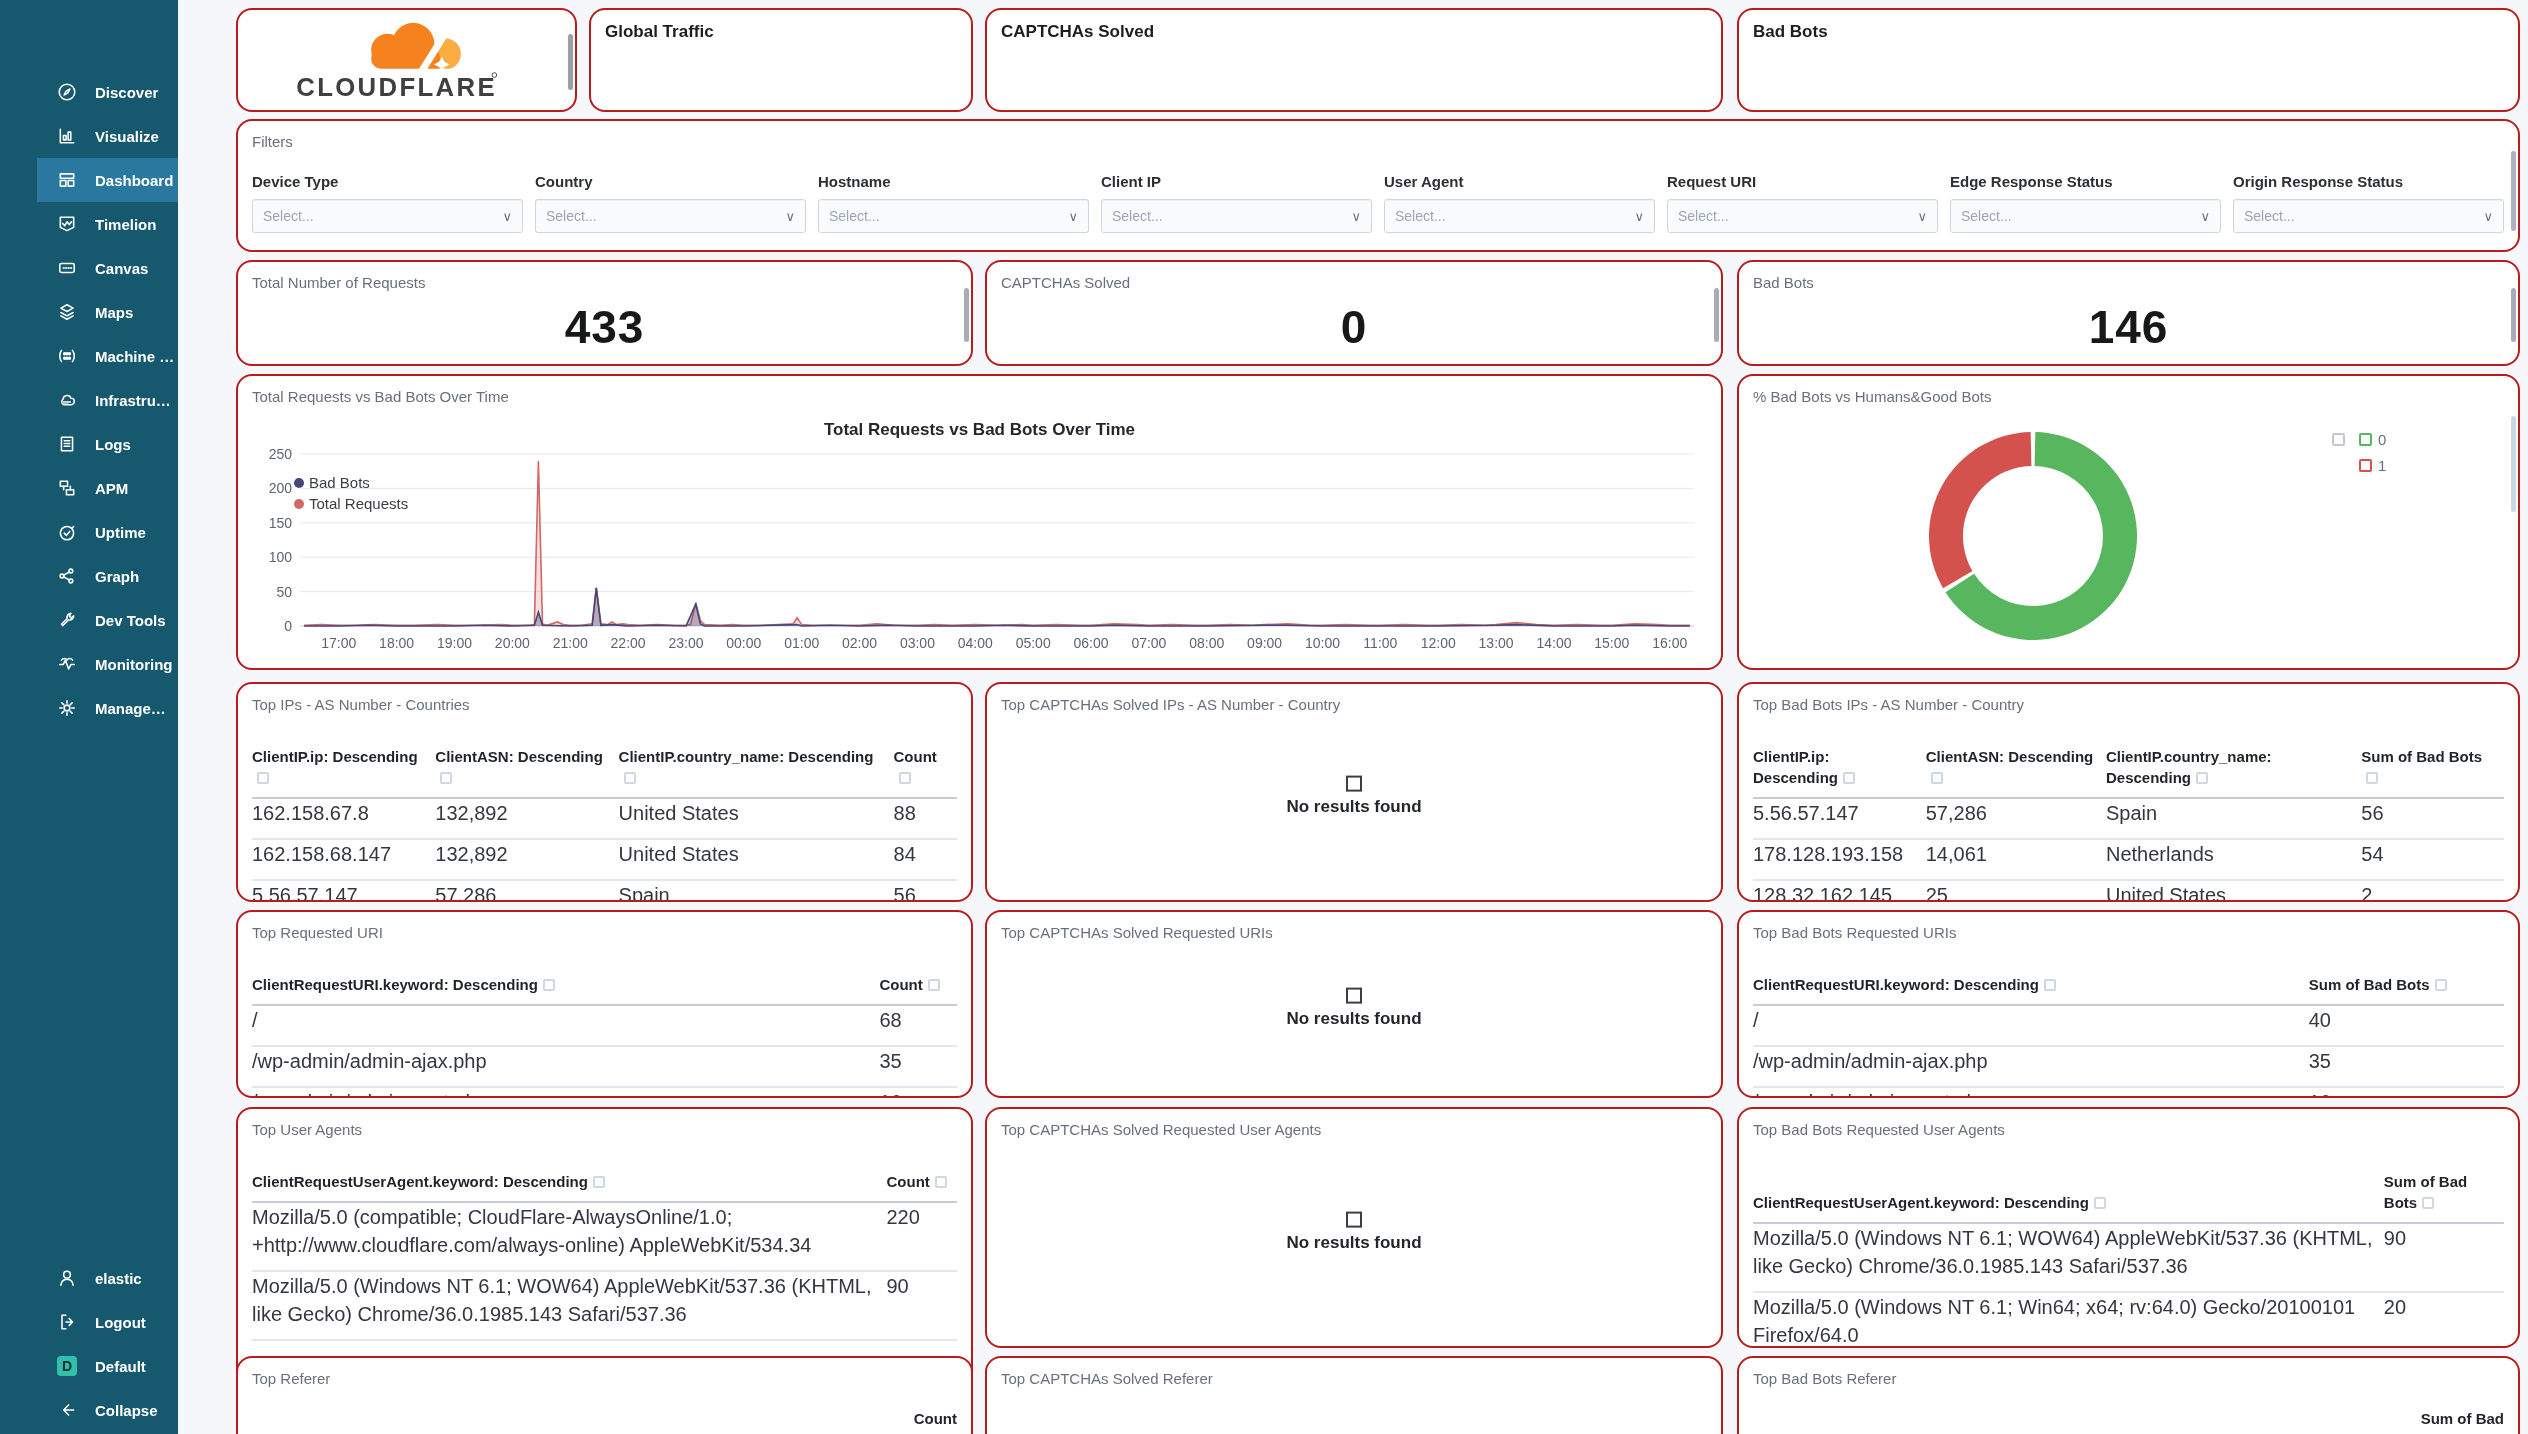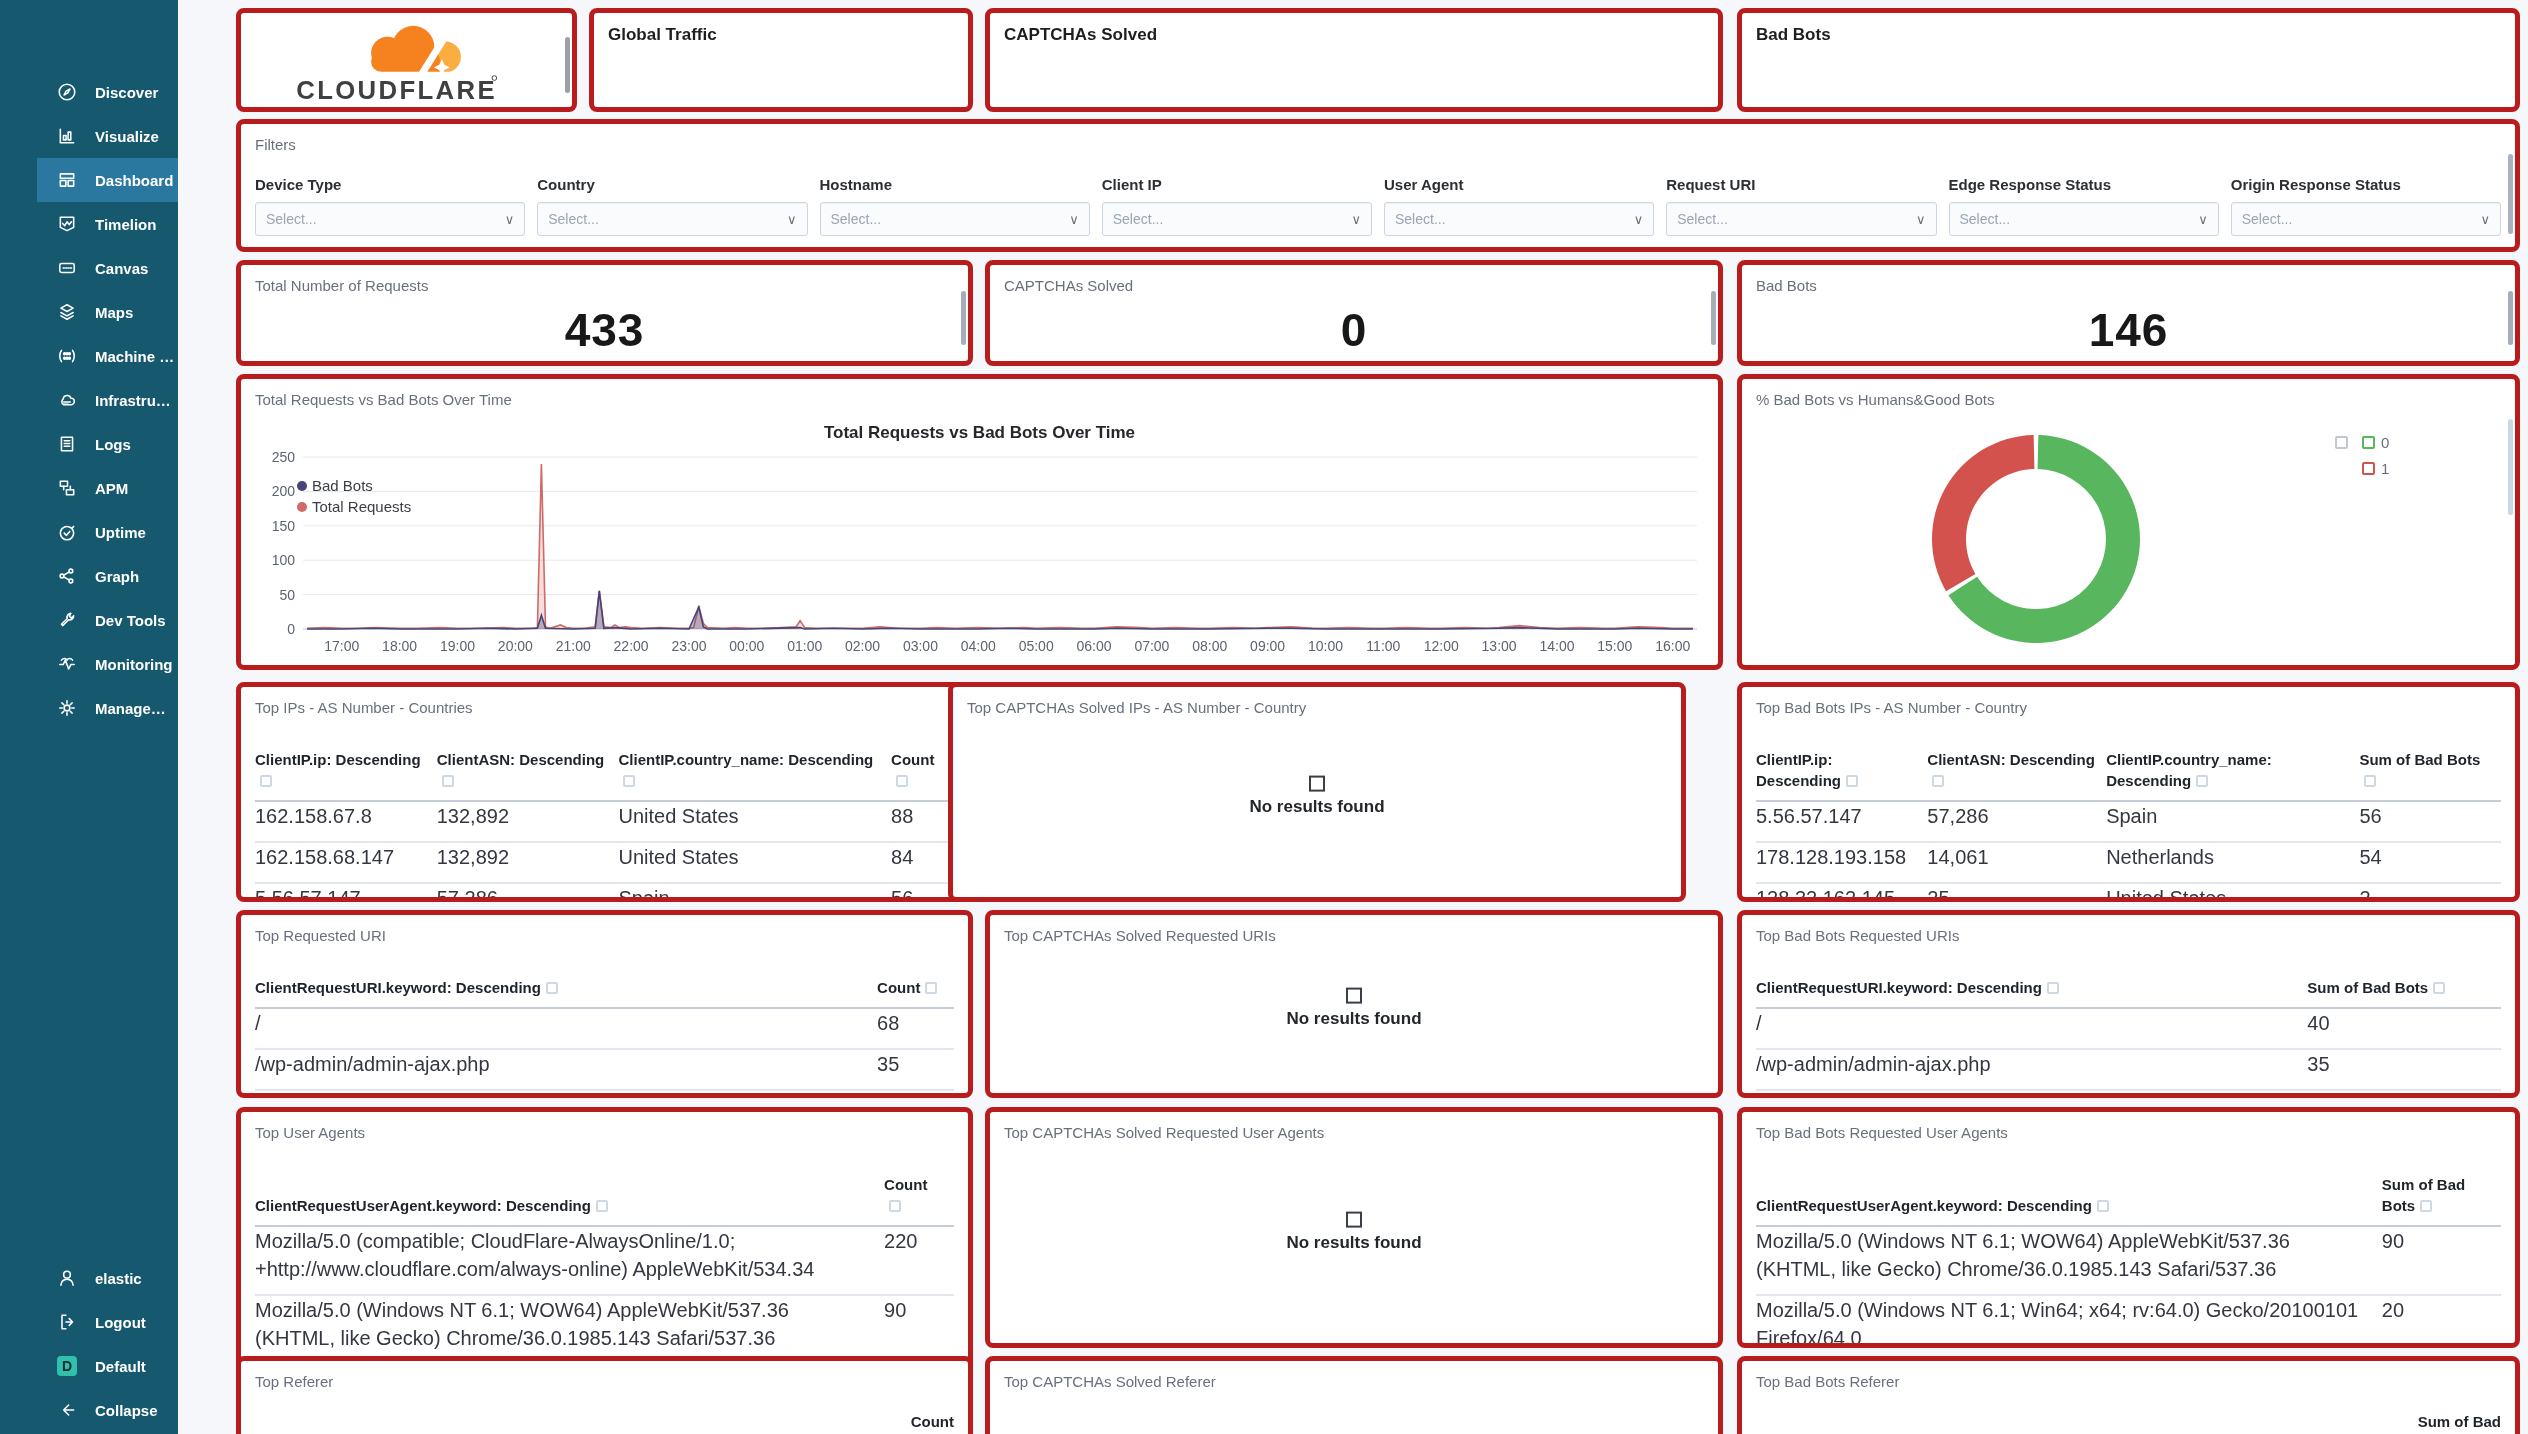--- a/index.html
+++ b/index.html
@@ -15,21 +15,21 @@
   .nav-item.active { background:#2a78a0; }
   .nav-item .icn { width:20px; height:20px; margin-right:18px; flex:0 0 20px; }
   .nav-item .lbl { white-space:nowrap; overflow:hidden; text-overflow:ellipsis; width:112px; }
   .nav-footer { margin-top:auto; padding-bottom:2px; }
   .space-badge { width:20px; height:20px; background:#31c0ad; border-radius:4px; color:#0b2a33;
     font-weight:bold; font-size:14px; display:flex; align-items:center; justify-content:center;
     margin-right:18px; flex:0 0 20px; }
   svg.ic { stroke:#fff; stroke-width:1.4; fill:none; stroke-linecap:round; stroke-linejoin:round; width:20px; height:20px; }
 
   
-  .panel { position:absolute; background:#fff; border:5px solid #b91c1c; border-radius:8px;
+  .panel { position:absolute; background:#fff; border:2px solid #b91c1c; border-radius:16px;
     padding:12px 14px; overflow:hidden; }
   .viz-title { font-size:15px; color:#69707d; line-height:1.2; }
   .md-title { font-size:17px; font-weight:bold; color:#1d1e20; }
   .vscroll { position:absolute; right:2px; width:5px; border-radius:3px; background:#a6adb8; }
 
   
   .filter-grid { display:grid; grid-template-columns:repeat(8,1fr); column-gap:12px; margin-top:22px; }
   .f-label { font-size:15px; font-weight:bold; color:#2c2f33; margin-bottom:9px; }
   .select { height:34px; background:#f9fbfd; border:1px solid #cdd6e2; border-radius:3px;
     display:flex; align-items:center; padding:0 10px; cursor:pointer; box-shadow:inset 0 1px 1px rgba(0,0,0,0.04); }
@@ -433,21 +433,21 @@
             <tr>
               <td>5.56.57.147</td>
               <td>57,286</td>
               <td>Spain</td>
               <td>56</td>
             </tr>
           </tbody>
         </table>
       </div>
   </section>
-  <section class="panel" style="left:948px;top:682px;width:738px;height:220px">
+  <section class="panel" style="left:985px;top:682px;width:738px;height:220px">
     <div class="viz-title">Top CAPTCHAs Solved IPs - AS Number - Country</div>
     <div class="no-results">
       <div class="sq"></div>
       <div class="txt">No results found</div>
     </div>
   </section>
   <section class="panel" style="left:1737px;top:682px;width:783px;height:220px">
     <div class="viz-title">Top Bad Bots IPs - AS Number - Country</div>
     <div>
         <table class="viz-table t-bad-ips">

